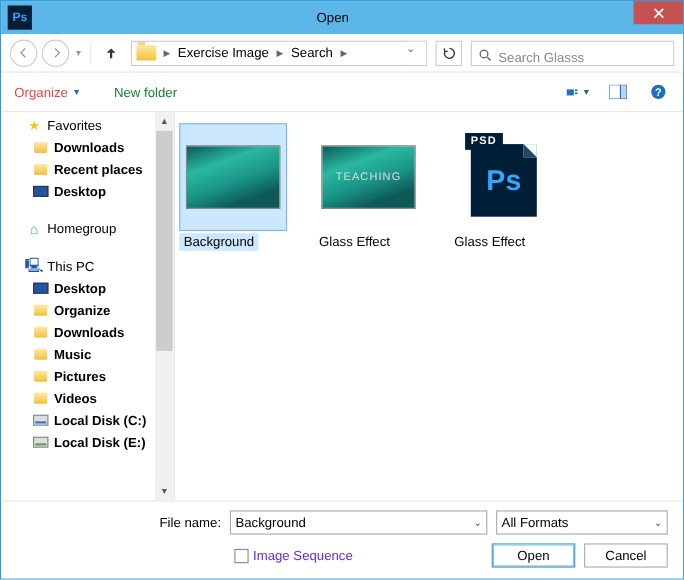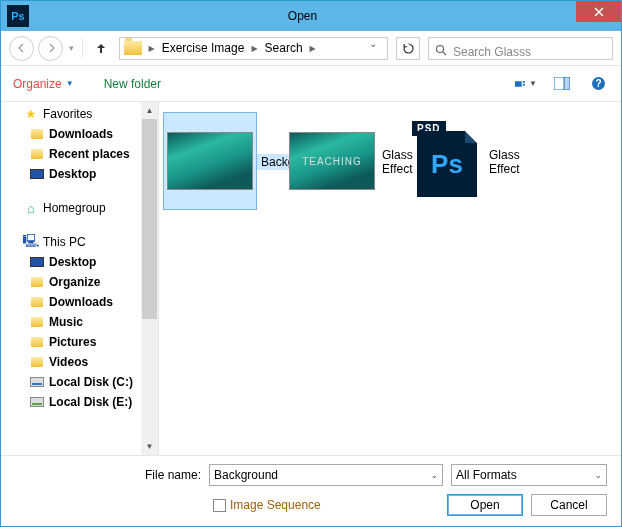--- a/index.html
+++ b/index.html
@@ -41,39 +41,39 @@
   .star { color: #f5c518; }
   .dl-ic::before { content:""; display:block; width:12px; height:10px; background:linear-gradient(#ffe9a6,#f0c23c); border-radius:1px;}
   .monitor-ic { width:14px; height:10px; background:#2154a6; border:1px solid #333;}
   .home-ic { color:#3a7; font-size:13px;}
   .pc-ic { color:#2154a6; font-size:13px;}
   .disk-ic { width:14px; height:10px; background:#ddd; border:1px solid #888; position:relative;}
   .disk-ic::after{content:""; position:absolute; bottom:1px; left:1px; right:1px; height:2px; background:#2a7bd8;}
   .disk-ic.ext::after{ background:#5aa54c;}
   .tree-gap { height: 14px; }
   .content { flex: 1; padding: 10px 4px; display: flex; gap: 18px; align-items: flex-start; overflow:auto;}
-  .file-item { width: 105px; display: flex; flex-direction: row; align-items: center; font-size: 12px; }
+  .file-item { width: 105px; display: flex; flex-direction: column; align-items: flex-start; font-size: 12px; }
   .file-item.selected .thumb-box { background: #cce8ff; border: 1px solid #7ab6e8; }
   .file-item.selected .flabel { background: #cce8ff; }
   .thumb-box { width: 98px; height: 98px; display: flex; align-items: center; justify-content: center; padding: 3px; }
   .thumb-img { width: 86px; height: 58px; background: linear-gradient(160deg,#0a5a5a 0%, #2ab8a0 30%, #1a9688 55%, #0d5a58 80%); border:1px solid #888; display:flex; align-items:center; justify-content:center; color:#ddd; font-size:10px; letter-spacing:1px;}
   .psd-icon { width: 70px; height: 80px; position: relative; }
   .psd-label { position:absolute; top:0; left:0; background:#001e36; color:#fff; font-size:10px; font-weight:bold; padding:1px 4px; border:1px solid #001e36; letter-spacing:1px;}
   .psd-body { position:absolute; top:10px; left:5px; width:60px; height:66px; background:#001e36; display:flex; align-items:center; justify-content:center; color:#31a8ff; font-weight:bold; font-size:26px;}
   .psd-body::after { content:""; position:absolute; top:0; right:0; border-left:12px solid #1a4a6e; border-top:12px solid #fff;}
   .flabel { margin-top: 2px; text-align: center; padding: 1px 4px; }
   .footer { border-top: 1px solid #e5e5e5; padding: 8px 14px 10px 14px; font-size: 12px; }
   .frow { display: flex; align-items: center; gap: 8px; margin-bottom: 8px; }
   .frow .lbl { width: 186px; text-align: right; }
   .sel { height: 22px; border: 1px solid #aaa; background: #fff; padding: 0 4px; display: flex; align-items: center; justify-content: space-between; font-size: 12px; }
   .sel .arr { font-size: 9px; color: #555; }
   .fname-sel { flex: 1; }
   .fmt-sel { width: 156px; }
   .frow2 { display: flex; align-items: center; }
-  .imgseq { display: flex; align-items: center; gap: 4px; margin-left: 198px; color: #a16207; }
+  .imgseq { display: flex; align-items: center; gap: 4px; margin-left: 198px; color: #6d28d9; }
   .chk { width: 13px; height: 13px; border: 1px solid #888; background: #fff; }
   .btns { margin-left: auto; display: flex; gap: 8px; }
   .btn { width: 76px; height: 22px; border: 1px solid #aaa; background: #fff; display: flex; align-items: center; justify-content: center; font-size: 12px; }
   .btn.default { border: 1px solid #2e9cd7; box-shadow: inset 0 0 0 1px #7ab6e8; }
   .underline-first::first-letter { text-decoration: underline; }
 </style>
 </head>
 <body>
 
 <div class="window">

